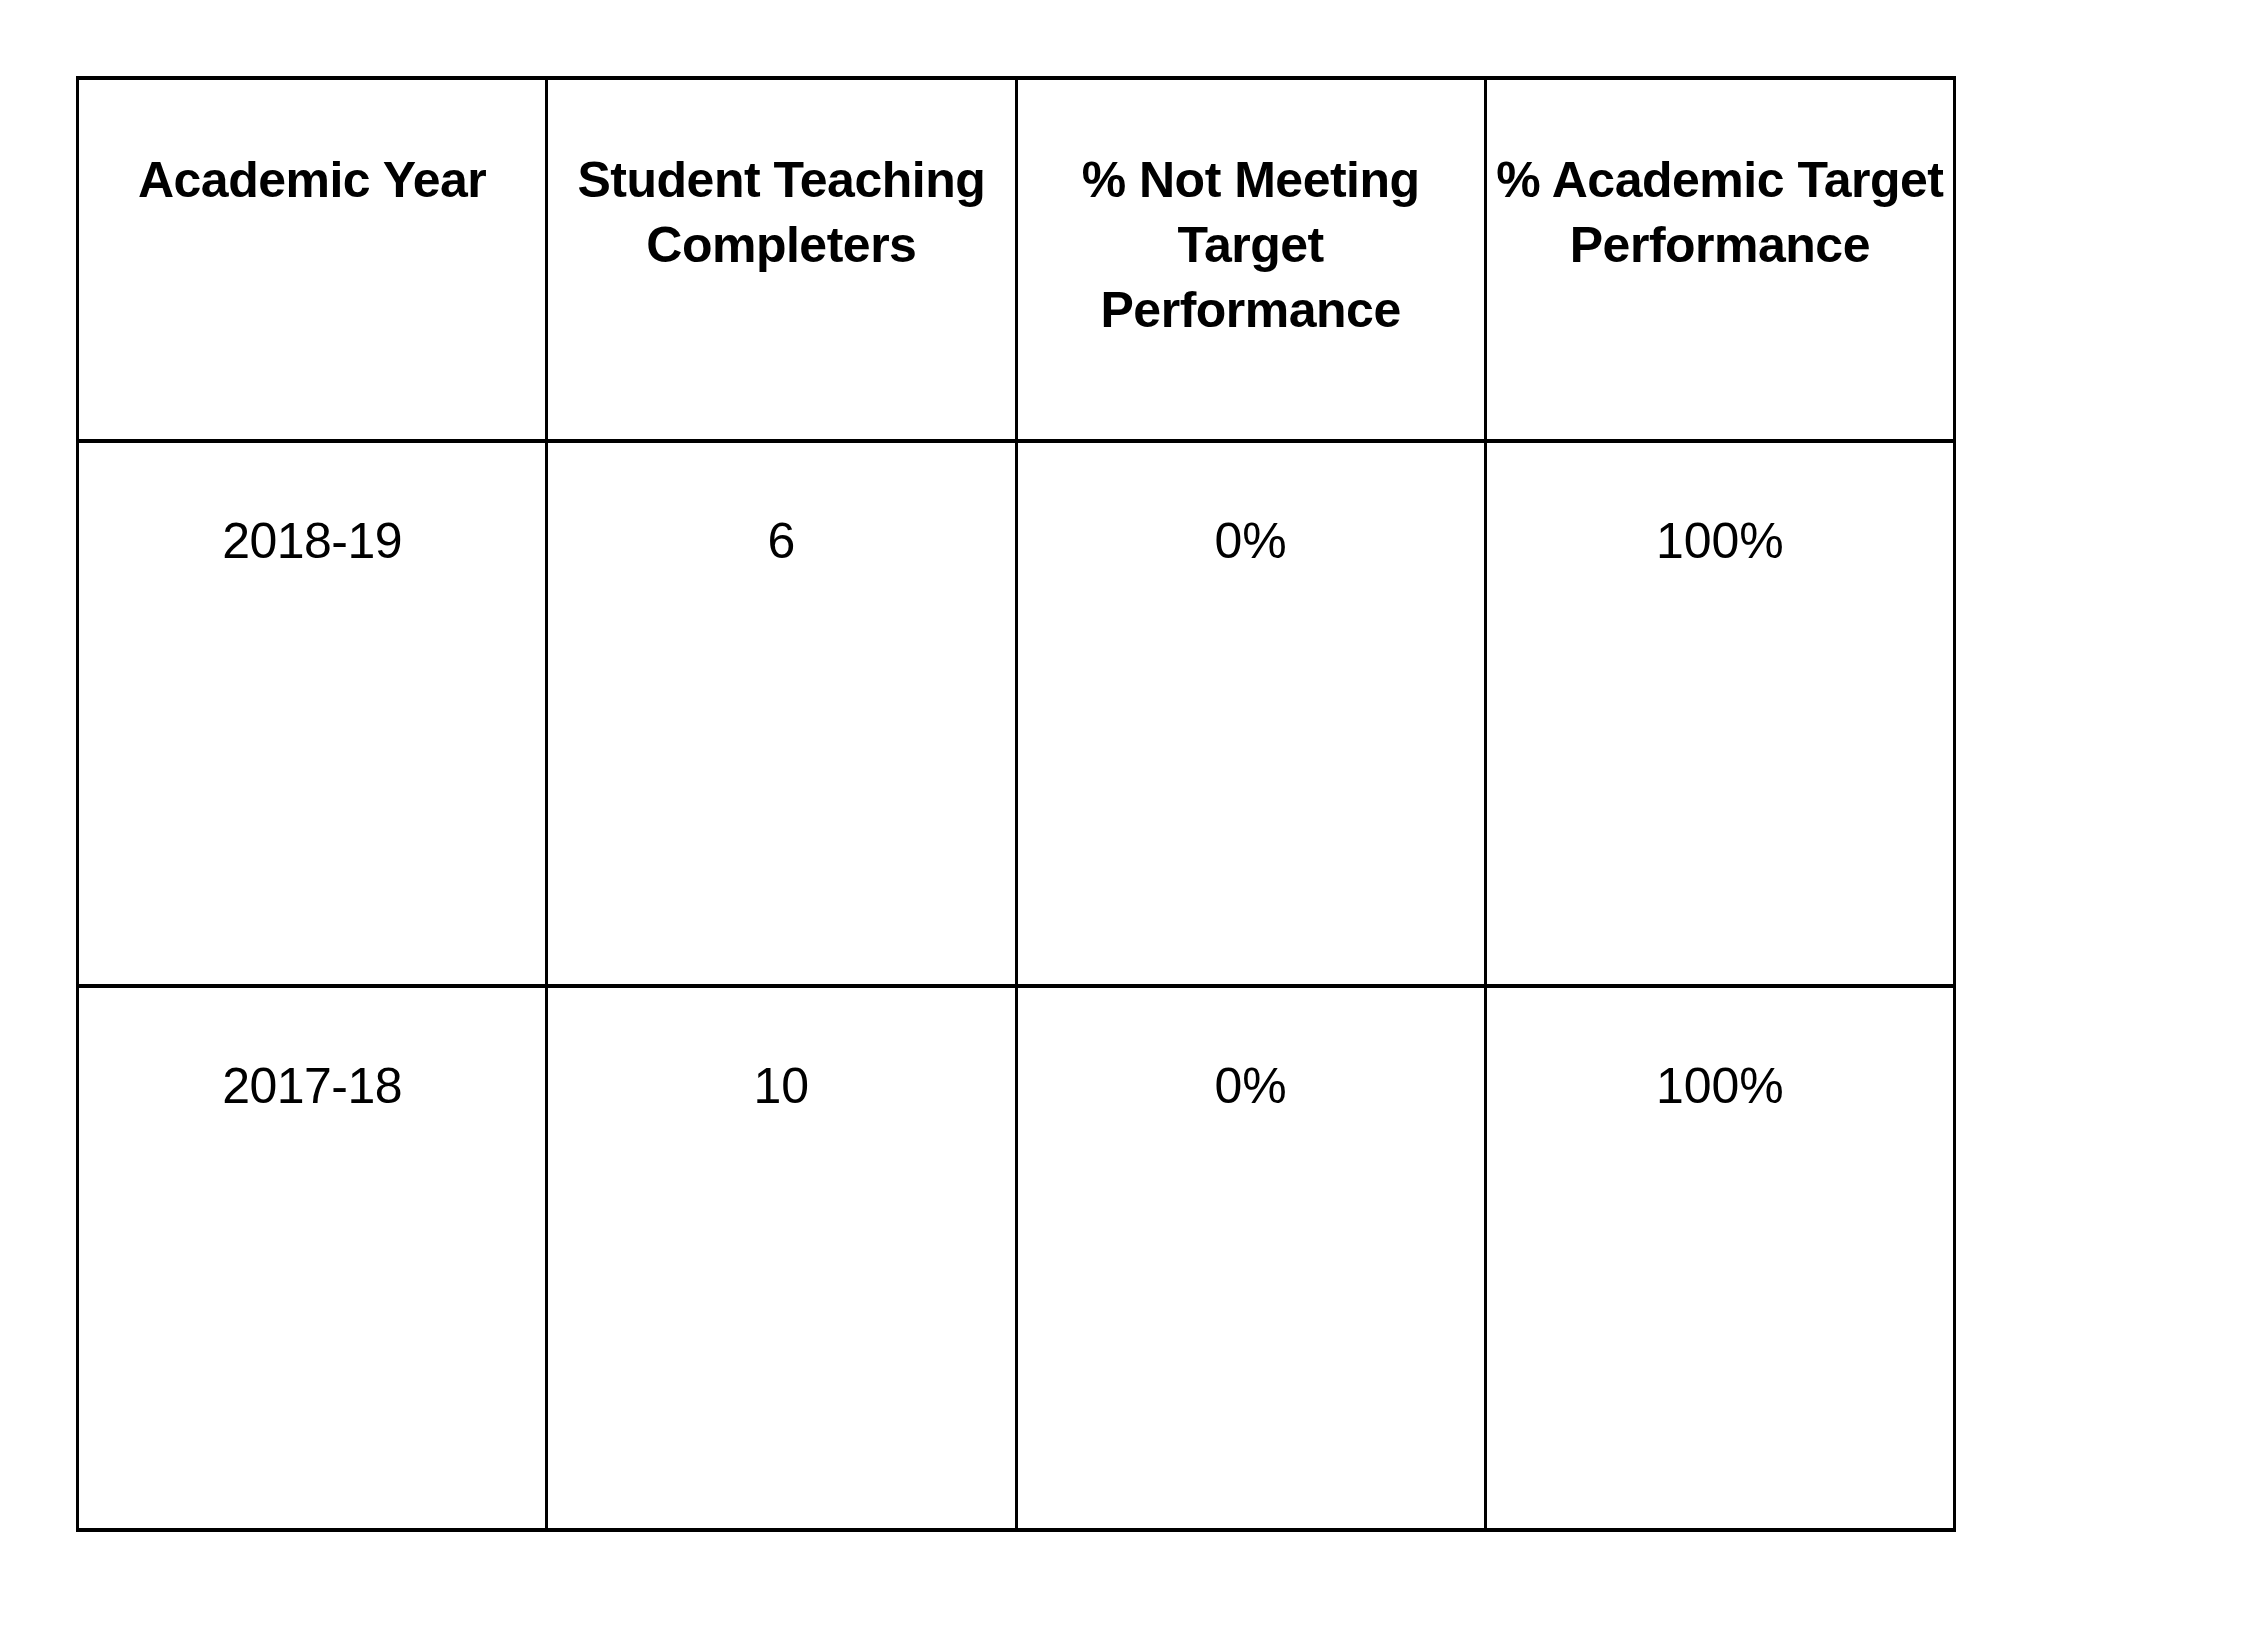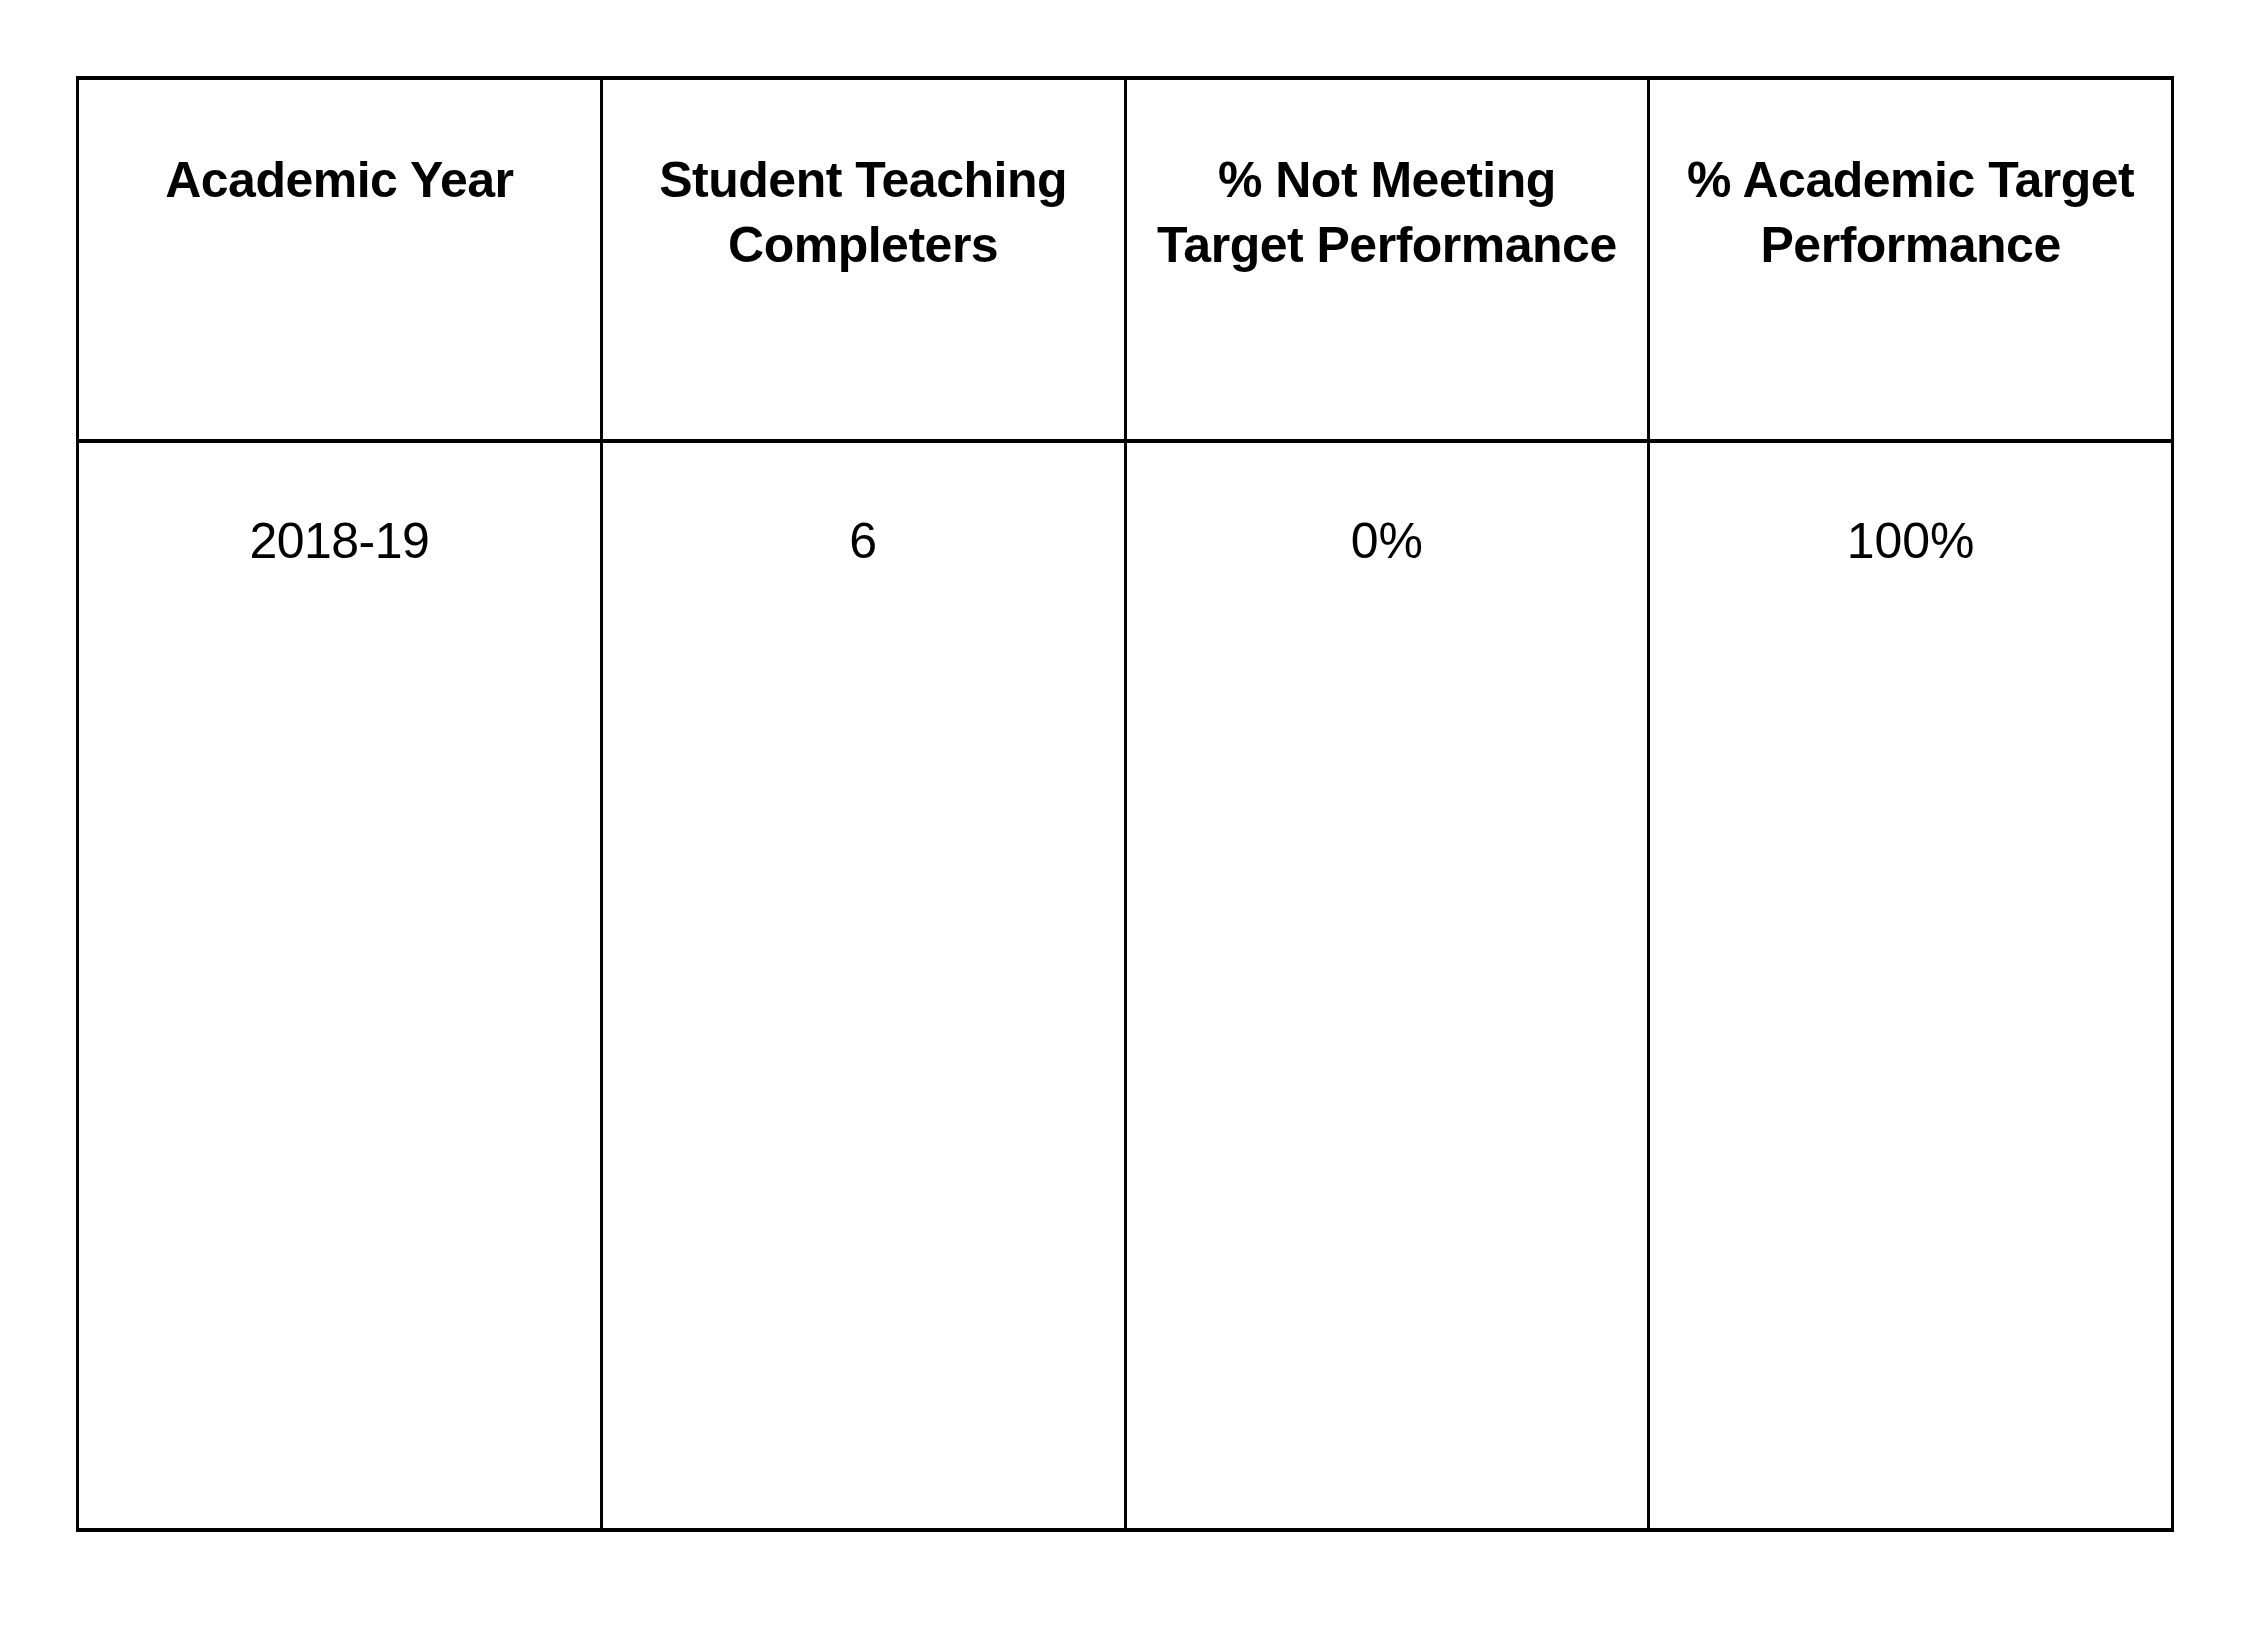--- a/index.html
+++ b/index.html
@@ -11,21 +11,21 @@
     width: 2250px;
     height: 1633px;
     position: relative;
     font-family: "Liberation Sans", sans-serif;
     color: #000000;
   }
   .table-wrap {
     position: absolute;
     left: 76px;
     top: 76px;
-    width: 2098px;
+    width: 1880px;
     height: 1456px;
   }
   table.perf-table {
     width: 100%;
     height: 100%;
     border-collapse: collapse;
     table-layout: fixed;
   }
   .perf-table th,
   .perf-table td {
@@ -77,15 +77,21 @@
 Performance</th>
       </tr>
     </thead>
     <tbody>
       <tr>
         <td class="year-cell">2018-19</td>
         <td>6</td>
         <td>0%</td>
         <td>100%</td>
       </tr>
+      <tr>
+        <td class="year-cell">2017-18</td>
+        <td>10</td>
+        <td>0%</td>
+        <td>100%</td>
+      </tr>
     </tbody>
   </table>
 </div>
 
 </body></html>

